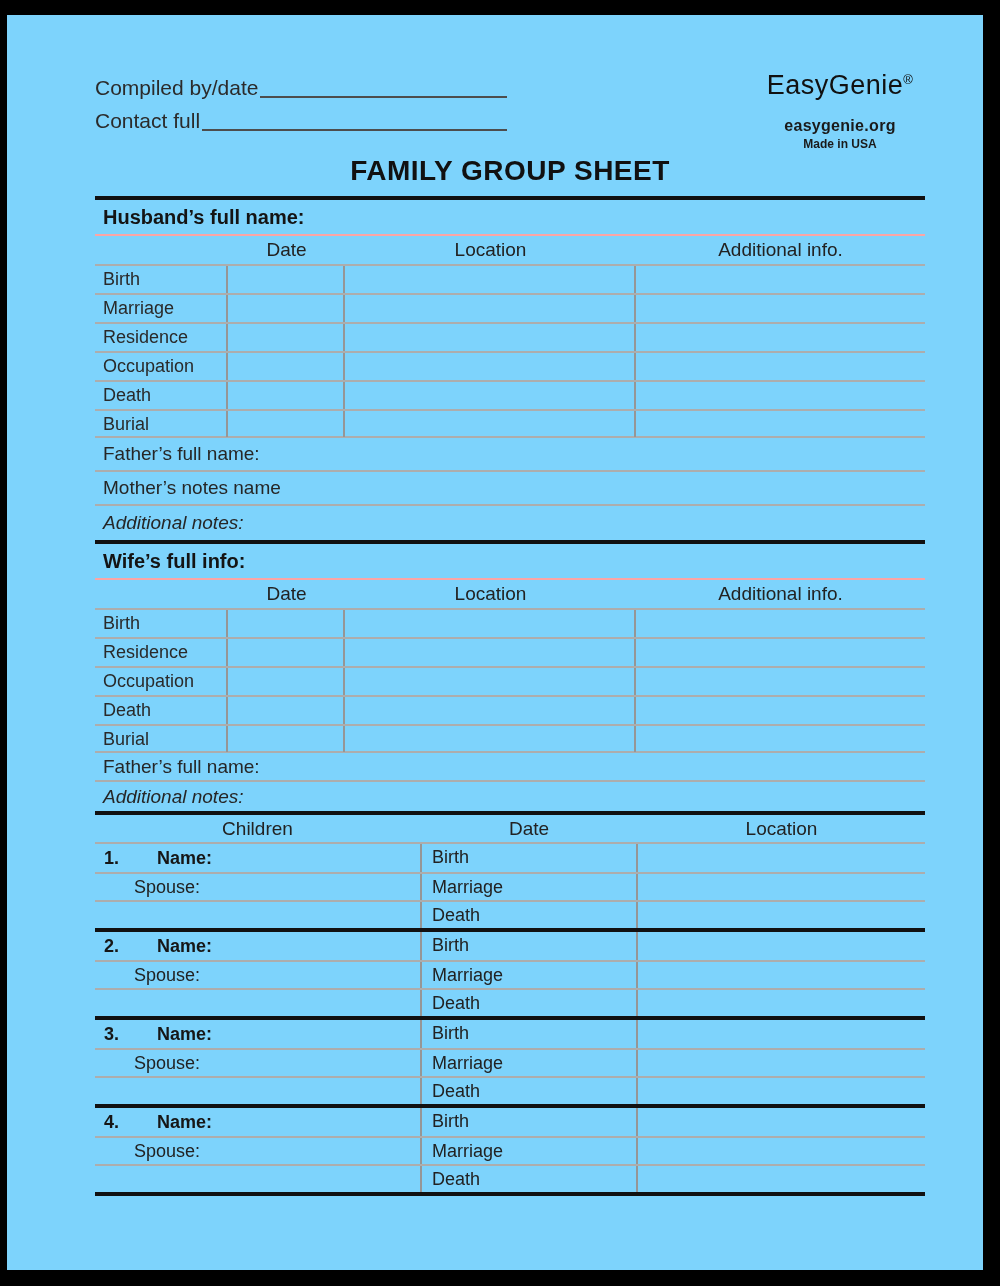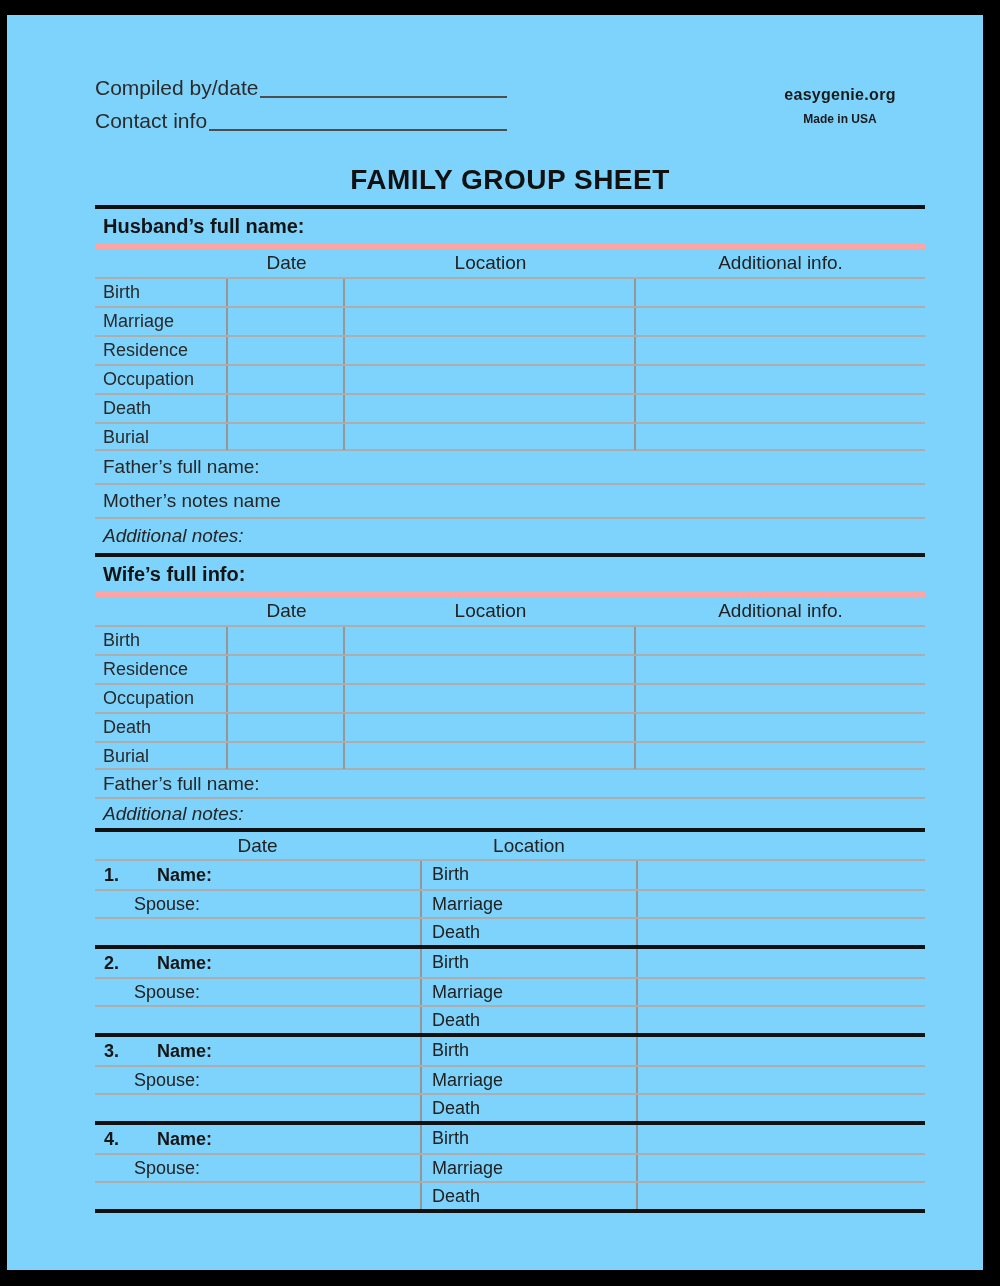--- a/index.html
+++ b/index.html
@@ -42,40 +42,40 @@
   .fill-line {
     flex:1;
     border-bottom:2px solid #4d4d4d;
     margin-bottom:3px;
     margin-left:2px;
   }
   .brand { text-align:center; min-width:170px; padding-top:2px; }
   .brand-name { font-size:27px; color:#111; letter-spacing:0.5px; }
   .brand-name sup { font-size:13px; vertical-align:super; }
   .brand-site { font-size:16px; font-weight:700; margin-top:16px; letter-spacing:0.3px; }
-  .brand-made { font-size:12px; font-weight:700; margin-top:8px; }
+  .brand-made { font-size:12px; font-weight:700; margin-top:2px; }
 
   
   .title {
     text-align:center;
-    margin-top:30px;
+    margin-top:4px;
     font-size:28px;
     font-weight:700;
     letter-spacing:0.5px;
     color:#111;
   }
   .thick-rule { border-top:4px solid #111; margin-top:9px; }
   .thick-rule-flat { border-top:4px solid #111; }
 
   
   .section-heading {
     font-size:20px;
     font-weight:700;
     padding:6px 0 5px 8px;
-    border-bottom:6px solid #fca5a5;
+    border-bottom:2px solid #fca5a5;
     color:#141414;
   }
 
   
   .cols4 { display:grid; grid-template-columns:133px 117px 291px 289px; }
   .col-header-row { height:28px; font-size:19px; color:#222; }
   .col-header-row .ch { text-align:center; line-height:27px; }
   .event-row { height:29px; border-top:2px solid #adadad; font-size:18px; color:#2a2a2a; }
   .event-row:last-child { border-bottom:2px solid #adadad; }
   .event-row .lbl { padding-left:8px; line-height:26px; border-right:2px solid #969696; }
@@ -116,25 +116,26 @@
 <div class="page">
   <div class="content">
 
     <div class="topbar">
       <div class="fill-fields">
         <div class="fill-field">
           <span class="label">Compiled by/date</span>
           <span class="fill-line"></span>
         </div>
         <div class="fill-field">
-          <span class="label">Contact info</span>
+          <span class="label">Contact full</span>
           <span class="fill-line"></span>
         </div>
       </div>
       <div class="brand">
+        <div class="brand-name"><span>EasyGenie</span><sup>®</sup></div>
         <div class="brand-site">easygenie.org</div>
         <div class="brand-made">Made in USA</div>
       </div>
     </div>
 
     <div class="title">FAMILY GROUP SHEET</div>
     <div class="thick-rule"></div>
 
     <div>
       <div class="section-heading">Husband’s full name:</div>
@@ -246,20 +247,21 @@
       </div>
       <div class="field-row h29 no-line">
         <span>Additional notes:</span>
       </div>
     </div>
 
     <div class="thick-rule-flat"></div>
 
     <div>
       <div class="cols3 children-header">
+        <div class="ch">Children</div>
         <div class="ch">Date</div>
         <div class="ch">Location</div>
       </div>
 
       <div>
         <div class="cols3 child-row">
           <div class="c1">
             <span class="num">1.</span>
             <span class="name-lbl">Name:</span>
           </div>

